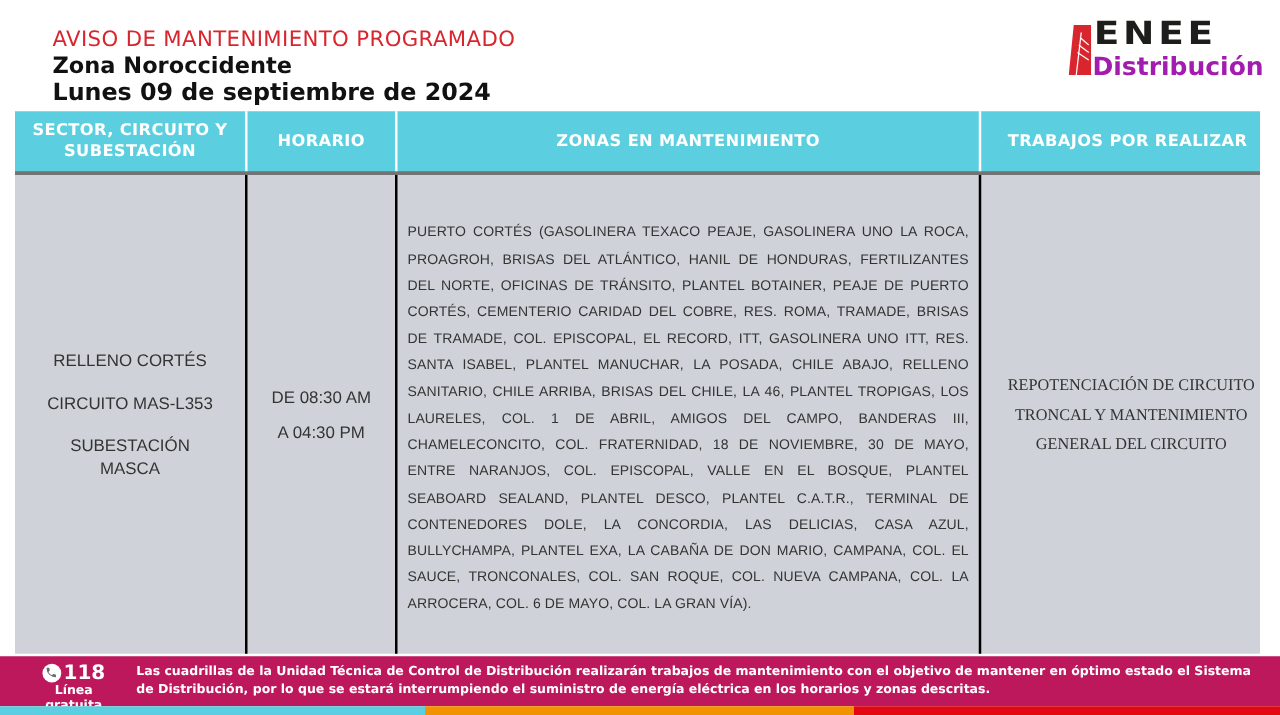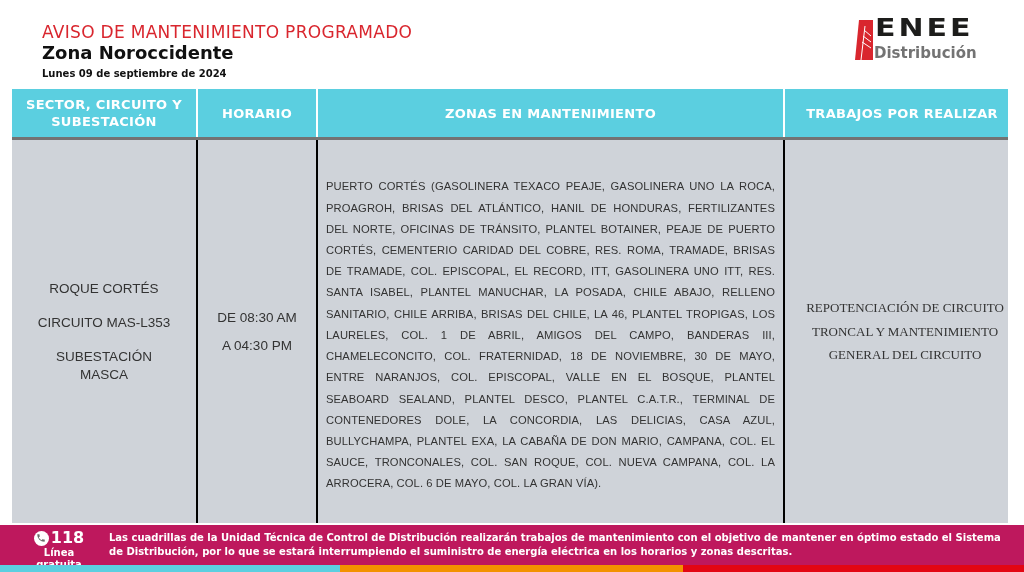--- a/index.html
+++ b/index.html
@@ -2,26 +2,26 @@
 <html><head>
   <meta charset="utf-8">
   <style>
     * { box-sizing: border-box; margin: 0; padding: 0; }
     html, body { width: 1024px; height: 572px; overflow: hidden; background: #ffffff; }
     body { position: relative; font-family: "Liberation Sans", "DejaVu Sans", sans-serif; color: #2b2b2b; }
 
     .header { position: absolute; left: 42px; top: 22px; }
     .title { color: #d9262e; font-size: 17px; letter-spacing: 0.3px; line-height: 20px; font-family: "DejaVu Sans", sans-serif; font-weight: normal; }
     .zone { color: #111; font-size: 18px; font-weight: bold; line-height: 22px; font-family: "DejaVu Sans", sans-serif; }
-    .date { color: #111; font-size: 10px; font-weight: bold; line-height: 20px; font-family: "DejaVu Sans", sans-serif; }
+    .date { color: #111; font-size: 19px; font-weight: bold; line-height: 20px; font-family: "DejaVu Sans", sans-serif; }
 
     .logo { position: absolute; left: 855px; top: 18px; width: 145px; height: 46px; }
     .logo-mark { position: absolute; left: 0; top: 2px; width: 18px; height: 40px; }
     .logo-enee { position: absolute; left: 20px; top: -4px; font-family: "DejaVu Sans", sans-serif; font-size: 30px; font-weight: bold; letter-spacing: 3px; color: #1d1d1b; line-height: 32px; transform: scaleY(0.85); transform-origin: top left; }
-    .logo-dist { position: absolute; left: 19px; top: 26px; font-family: "DejaVu Sans", sans-serif; font-size: 15px; font-weight: bold; color: #737373; line-height: 18px; }
+    .logo-dist { position: absolute; left: 19px; top: 26px; font-family: "DejaVu Sans", sans-serif; font-size: 20px; font-weight: bold; color: #a21caf; line-height: 18px; }
 
     .table { position: absolute; left: 12px; top: 89px; width: 996px; }
     .thead { display: flex; height: 51px; background: #5bcfe0; border-bottom: 3px solid #737373; }
     .th { display: flex; align-items: center; justify-content: center; text-align: center; color: #ffffff; font-weight: bold; font-size: 13px; line-height: 17px; letter-spacing: 0.3px; font-family: "DejaVu Sans", sans-serif; border-right: 2px solid #ffffff; padding: 0 6px; }
     .th:last-child { border-right: none; }
     .c1 { width: 186px; }
     .c2 { width: 120px; }
     .c3 { width: 467px; }
     .c4 { width: 223px; padding-left: 17px; }
 
@@ -67,21 +67,21 @@
 
 <div class="table">
   <div class="thead">
     <div class="th c1">SECTOR, CIRCUITO Y SUBESTACIÓN</div>
     <div class="th c2">HORARIO</div>
     <div class="th c3">ZONAS EN MANTENIMIENTO</div>
     <div class="th c4">TRABAJOS POR REALIZAR</div>
   </div>
   <div class="tbody">
     <div class="td c1">
-      <div class="sector-line">ROQUE CORTÉS</div>
+      <div class="sector-line">RELLENO CORTÉS</div>
       <div class="sector-line">CIRCUITO MAS-L353</div>
       <div class="sector-line two">SUBESTACIÓN MASCA</div>
     </div>
     <div class="td c2">
       <div class="time-line">DE 08:30 AM</div>
       <div class="time-line">A 04:30 PM</div>
     </div>
     <div class="td c3">
       <div class="zones-text">PUERTO CORTÉS (GASOLINERA TEXACO PEAJE, GASOLINERA UNO LA ROCA, PROAGROH, BRISAS DEL ATLÁNTICO, HANIL DE HONDURAS, FERTILIZANTES DEL NORTE, OFICINAS DE TRÁNSITO, PLANTEL BOTAINER, PEAJE DE PUERTO CORTÉS, CEMENTERIO CARIDAD DEL COBRE, RES. ROMA, TRAMADE, BRISAS DE TRAMADE, COL. EPISCOPAL, EL RECORD, ITT, GASOLINERA UNO ITT, RES. SANTA ISABEL, PLANTEL MANUCHAR, LA POSADA, CHILE ABAJO, RELLENO SANITARIO, CHILE ARRIBA, BRISAS DEL CHILE, LA 46, PLANTEL TROPIGAS, LOS LAURELES, COL. 1 DE ABRIL, AMIGOS DEL CAMPO, BANDERAS III, CHAMELECONCITO, COL. FRATERNIDAD, 18 DE NOVIEMBRE, 30 DE MAYO, ENTRE NARANJOS, COL. EPISCOPAL, VALLE EN EL BOSQUE, PLANTEL SEABOARD SEALAND, PLANTEL DESCO, PLANTEL C.A.T.R., TERMINAL DE CONTENEDORES DOLE, LA CONCORDIA, LAS DELICIAS, CASA AZUL, BULLYCHAMPA, PLANTEL EXA, LA CABAÑA DE DON MARIO, CAMPANA, COL. EL SAUCE, TRONCONALES, COL. SAN ROQUE, COL. NUEVA CAMPANA, COL. LA ARROCERA, COL. 6 DE MAYO, COL. LA GRAN VÍA).</div>
     </div>

